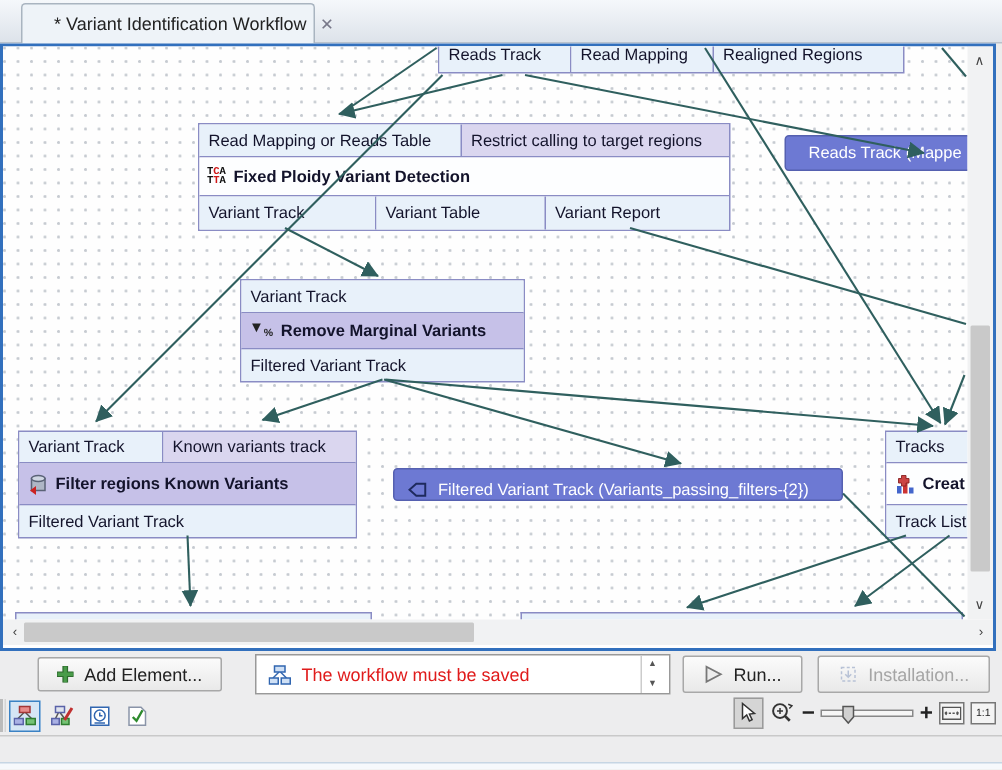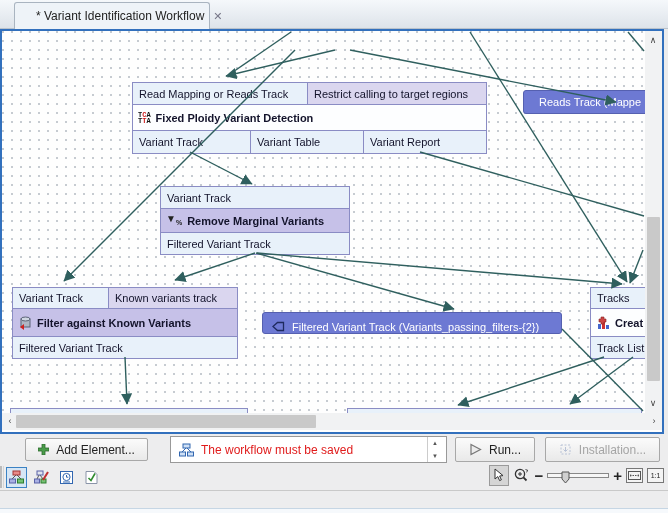--- a/index.html
+++ b/index.html
@@ -105,24 +105,31 @@
         <rect x="8.5" y="9" width="6" height="4" fill="#74c274" stroke="#2f7d2f"></rect>
       </svg>
       <span class="tab-title">* Variant Identification Workflow</span>
       <span class="tab-close">✕</span>
     </div>
   </div>
 
   <div class="frame">
     <div class="canvas">
 
+      <div class="node" style="left:290px; top:-6px; width:311px; height:24px;">
+        <div class="row" style="height:100%;">
+          <div class="port blue" style="width:88px;">Reads Track</div>
+          <div class="port blue" style="width:95px;">Read Mapping</div>
+          <div class="port blue grow">Realigned Regions</div>
+        </div>
+      </div>
 
       <div class="node" style="left:130px; top:51px; width:355px;">
         <div class="row" style="height:22px;">
-          <div class="port blue" style="width:175px;">Read Mapping or Reads Track</div>
+          <div class="port blue" style="width:175px;">Read Mapping or Reads Table</div>
           <div class="port lav grow">Restrict calling to target regions</div>
         </div>
         <div class="row titlerow t-white" style="height:26px;">
           <span class="dnaicon">
             <span>T</span><span class="red">C</span><span>A</span><br>
             <span>T</span><span class="red">T</span><span>A</span>
           </span>
           <span>Fixed Ploidy Variant Detection</span>
         </div>
         <div class="row" style="height:22px;">
@@ -149,21 +156,21 @@
         <div class="row" style="height:21px;">
           <div class="port blue" style="width:96px;">Variant Track</div>
           <div class="port lav grow">Known variants track</div>
         </div>
         <div class="row titlerow t-purple" style="height:28px;">
           <svg width="14" height="14">
             <rect x="3" y="3" width="9" height="8" fill="#aeb6c6" stroke="#5a6276"></rect>
             <ellipse cx="7.5" cy="3" rx="4.5" ry="2" fill="#cfd6e2" stroke="#5a6276"></ellipse>
             <path d="M2 11 L6 8 L6 14 Z" fill="#cc2222"></path>
           </svg>
-          <span>Filter against Known Variants</span>
+          <span>Filter regions Known Variants</span>
         </div>
         <div class="row" style="height:21px;">
           <div class="port blue grow">Filtered Variant Track</div>
         </div>
       </div>
 
       <div class="node" style="left:588px; top:256px; width:76px;text-align:right;">
         <div class="row" style="height:21px;">
           <div class="port blue grow">Tracks</div>
         </div>

